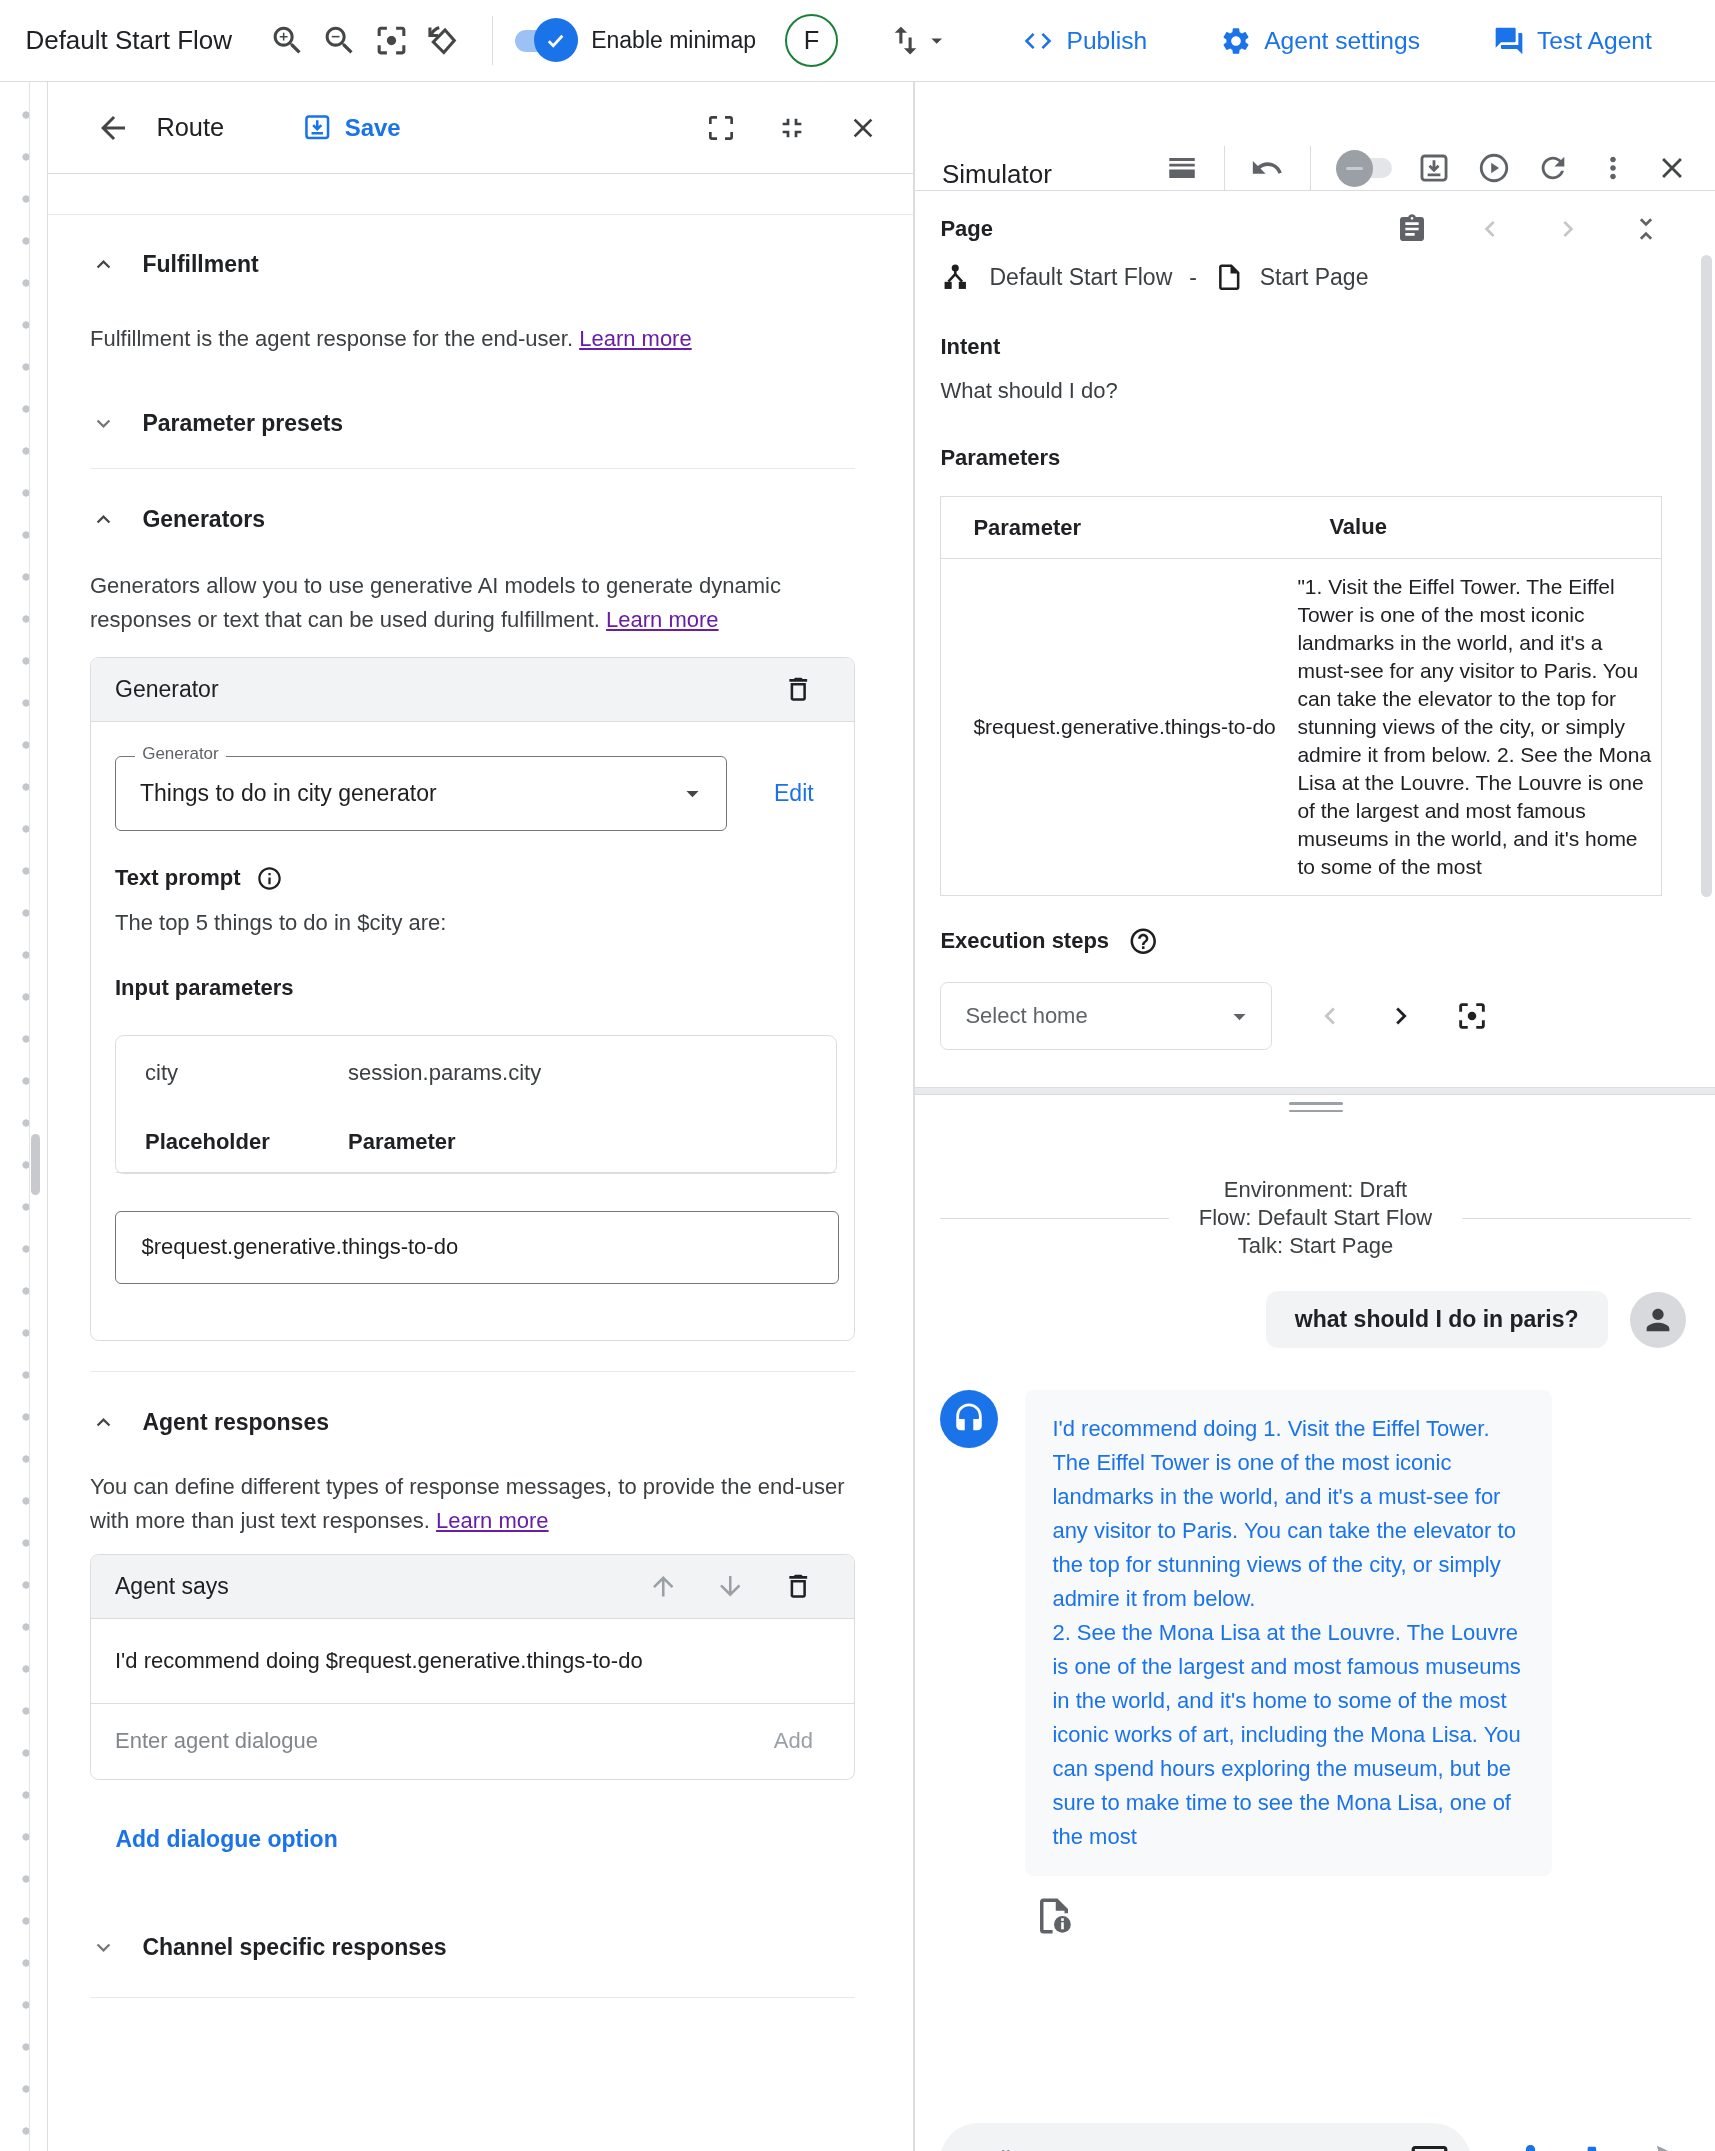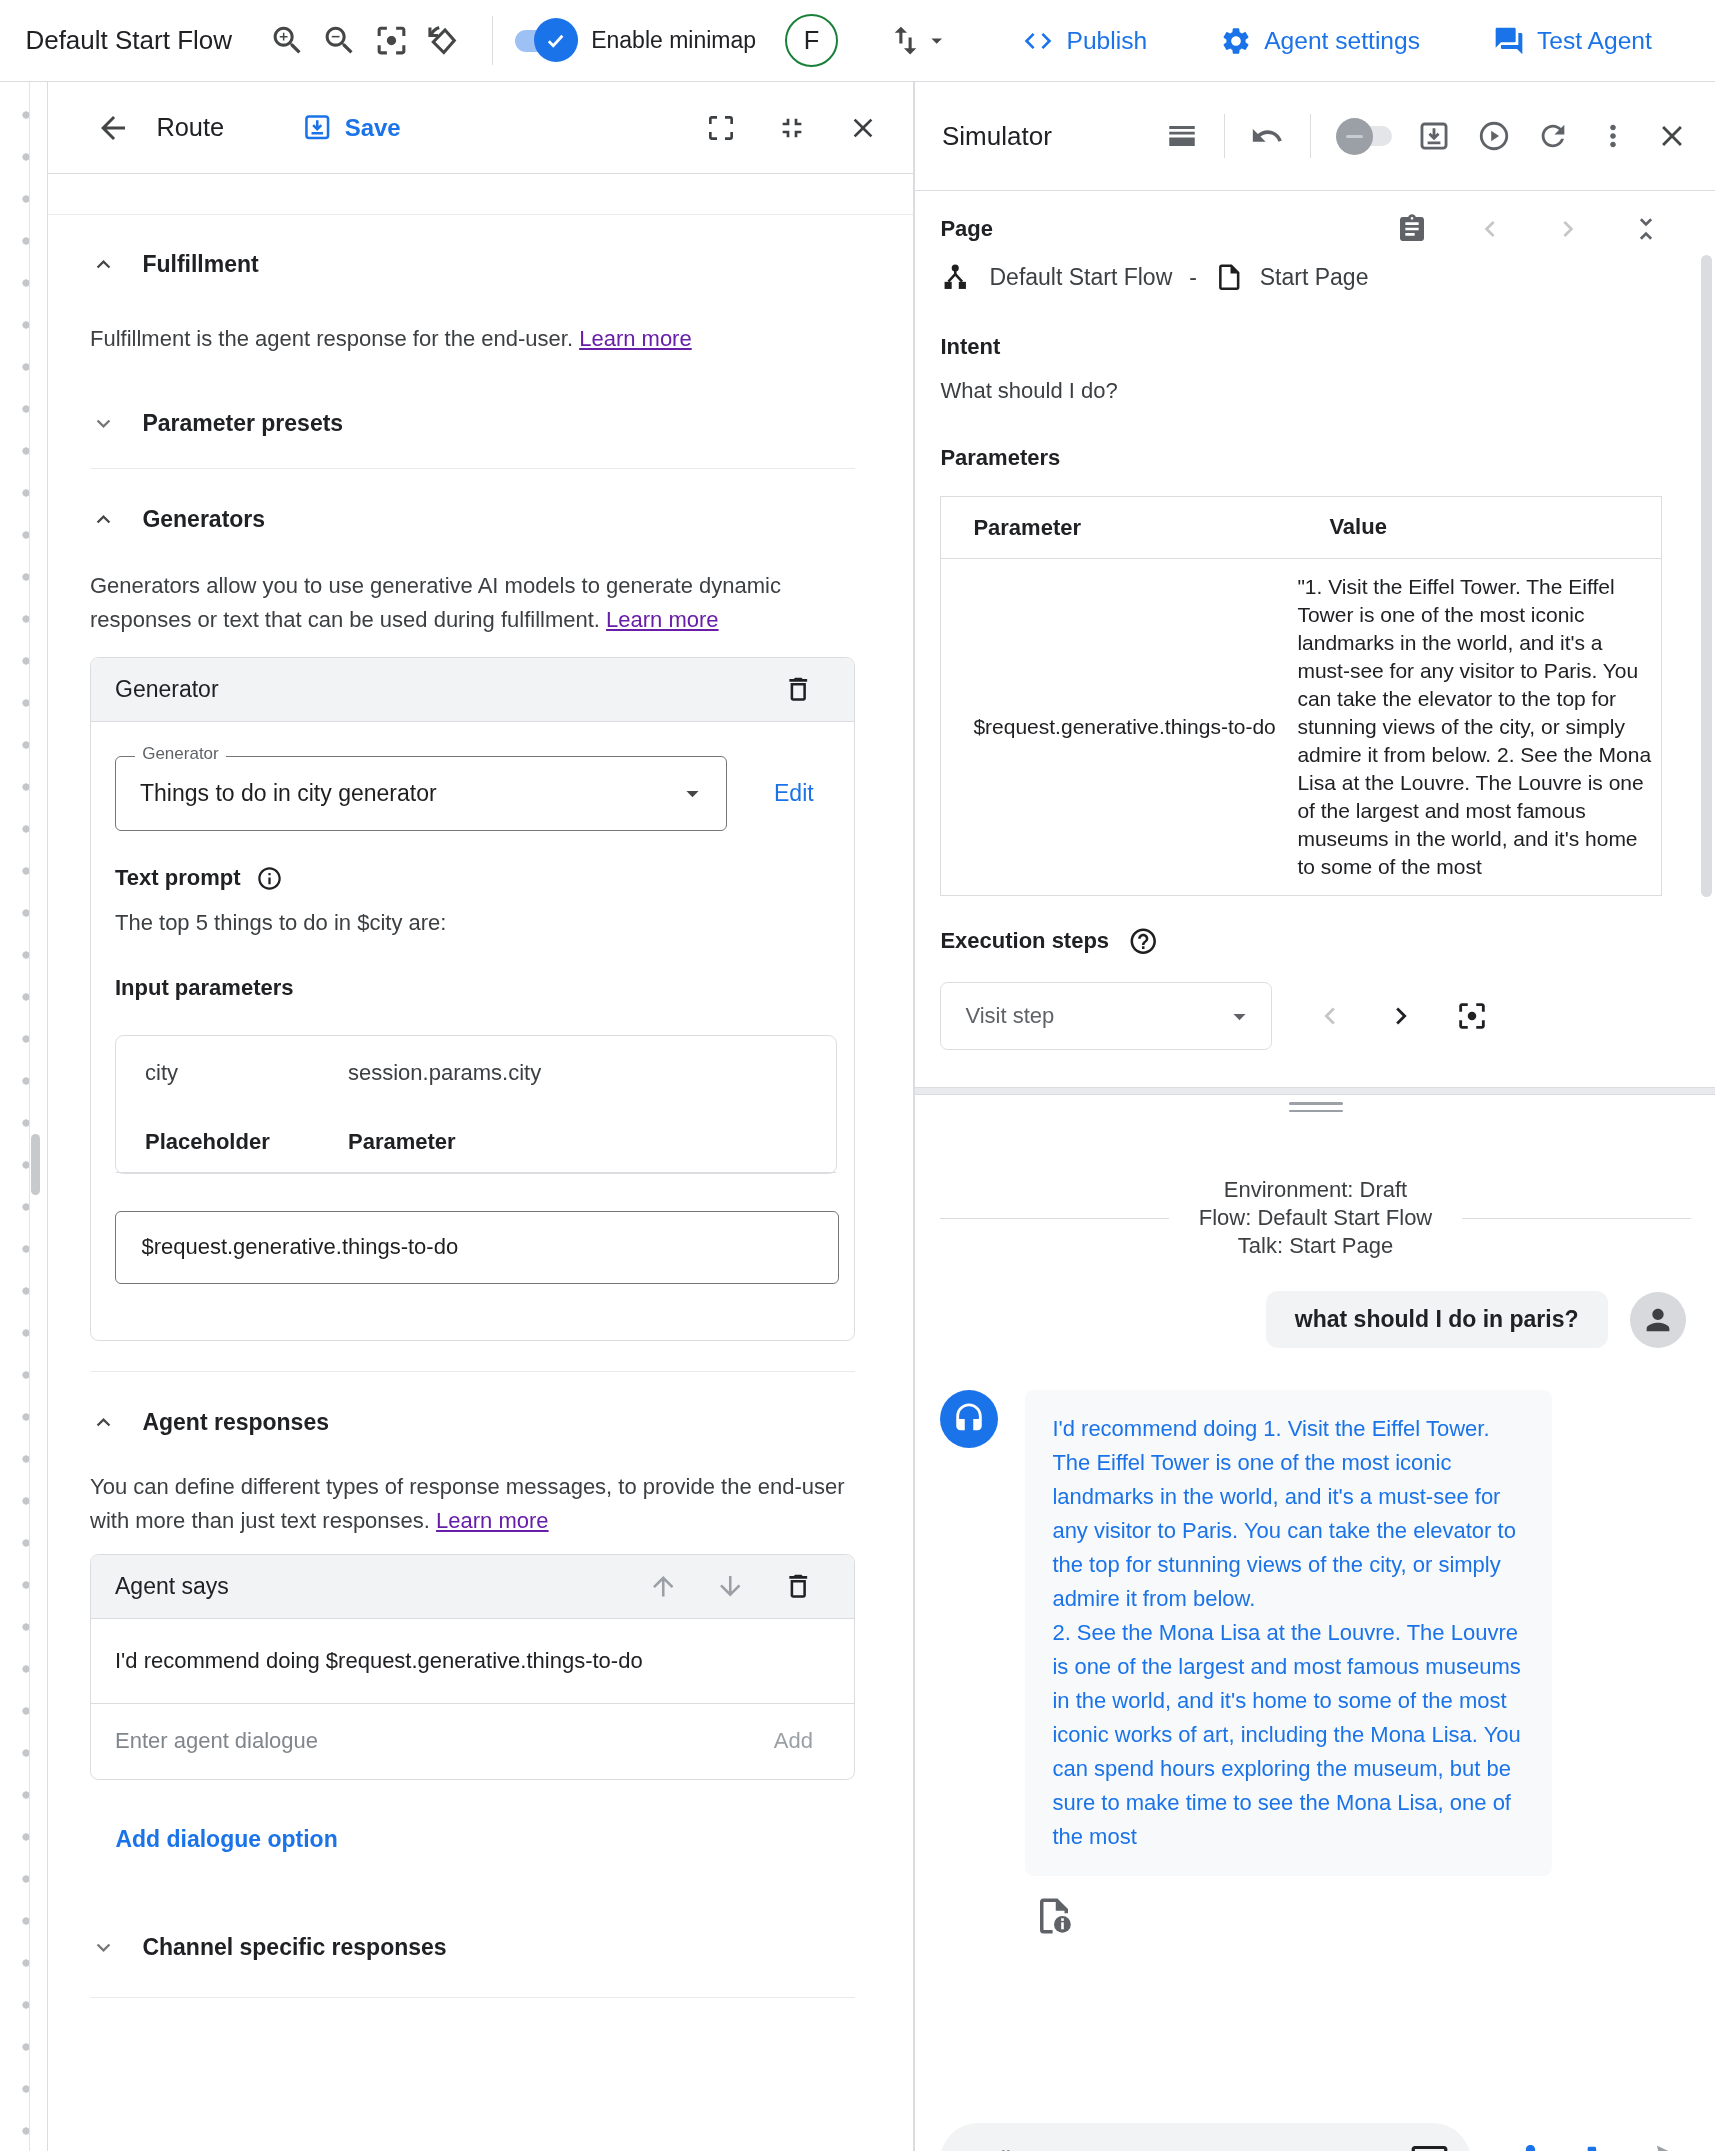--- a/index.html
+++ b/index.html
@@ -86,21 +86,21 @@
 
   .says-row { padding:29px 24px; font-size:22px; color:#202124; border-bottom:0.8px solid #dadce0; }
   .says-input-row { height:75px; display:flex; align-items:center; padding:0 41px 0 24px; }
   .says-input-row input { flex:1; border:none; outline:none; font-size:22px; color:#202124; background:transparent; }
   .says-input-row input::placeholder { color:#80868b; }
   .says-add { color:#9aa0a6; font-size:22px; font-weight:500; cursor:pointer; }
 
   
   #sim { position:absolute; left:914px; top:82px; width:802px; height:2069px; background:#fff;
          border-left:0.8px solid #dadce0; }
-  .sim-header { height:109px; border-bottom:0.8px solid #dadce0; display:flex; align-items:center; padding:0 27px; }
+  .sim-header { height:109px; border-bottom:0.8px solid #dadce0; display:flex; align-items:flex-end; padding:0 27px; }
   .sim-title { font-size:26px; color:#202124; }
   .sim-hicons { margin-left:auto; display:flex; align-items:center; gap:25.4px; color:#5f6368; }
   .sim-hicons svg { width:34px; height:34px; cursor:pointer; }
   .sim-vdiv { width:0.8px; height:44px; background:#dadce0; }
   .toggle-off { position:relative; width:56px; height:37px; cursor:pointer; flex:none; }
   .toggle-off .track { position:absolute; left:8.5px; top:8.5px; width:47px; height:20.3px; border-radius:10.2px; background:#e4e5e8; }
   .toggle-off .knob { position:absolute; left:0; top:0; width:37px; height:37px; border-radius:50%; background:#9aa0a6; }
   .toggle-off .dash { position:absolute; left:10.2px; top:17px; width:17px; height:3.4px; background:#c8cbcf; border-radius:1.7px; }
 
   .sim-scroll { position:relative; height:896px; padding:22px 54px 0 25.4px; overflow:hidden; }
@@ -466,21 +466,21 @@
       </table>
 
     <div class="exec-row">
       <h4 class="sim-h">Execution steps</h4>
       <svg viewBox="0 0 24 24">
           <path d="M11 18h2v-2h-2v2zm1-16C6.48 2 2 6.48 2 12s4.48 10 10 10 10-4.48 10-10S17.52 2 12 2zm0 18c-4.41 0-8-3.59-8-8s3.59-8 8-8 8 3.59 8 8-3.59 8-8 8zm0-14c-2.21 0-4 1.79-4 4h2c0-1.1.9-2 2-2s2 .9 2 2c0 2-3 1.75-3 5h2c0-2.25 3-2.5 3-5 0-2.21-1.79-4-4-4z"></path>
         </svg>
     </div>
     <div class="step-row">
       <div class="step-sel">
-        <div class="sval">Visit step</div>
+        <div class="sval">Select home</div>
         <svg class="caret" viewBox="0 0 24 24">
             <path d="M7 10l5 5 5-5z"></path>
           </svg>
       </div>
       <div class="step-ics">
         <svg viewBox="0 0 24 24" style="color:#c4c7c5;">
             <path d="M15.41 7.41L14 6l-6 6 6 6 1.41-1.41L10.83 12z"></path>
           </svg>
         <svg viewBox="0 0 24 24" style="color:#202124;">
             <path d="M8.59 16.59L10 18l6-6-6-6-1.41 1.41L13.17 12z"></path>

